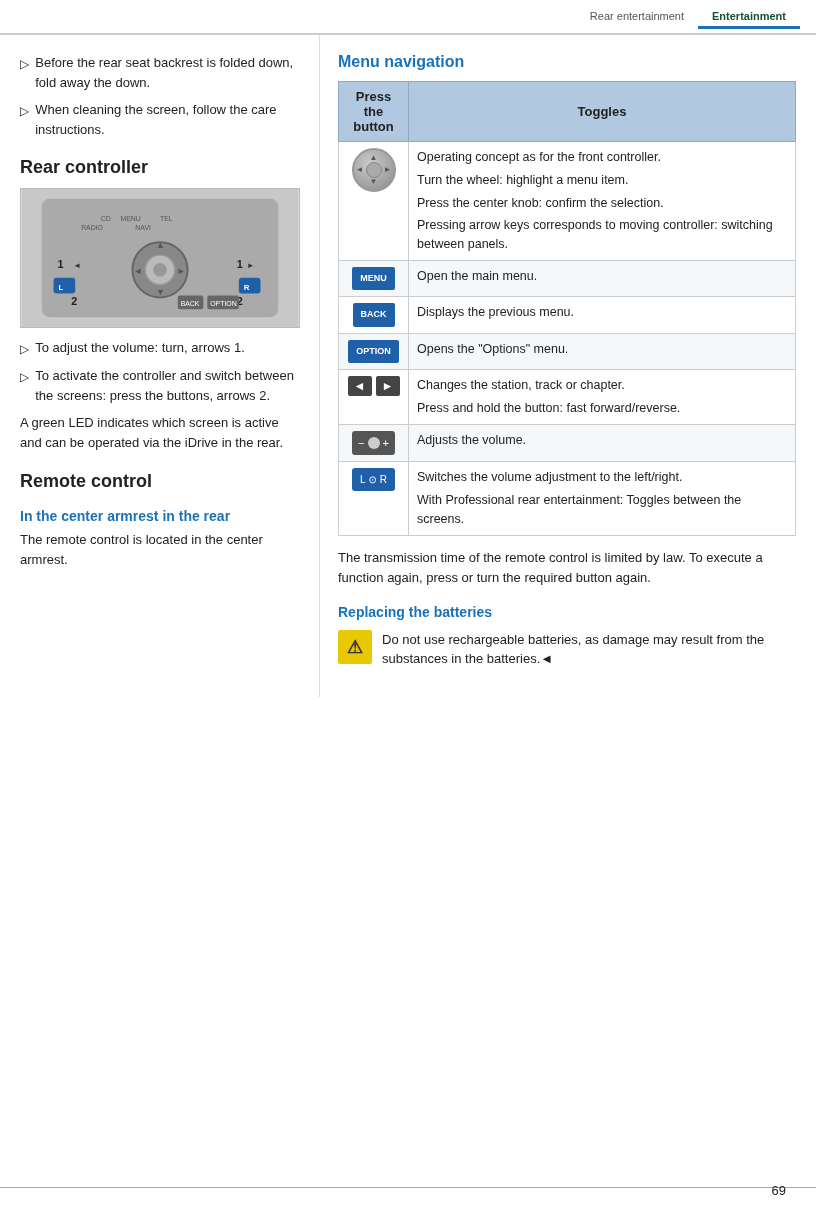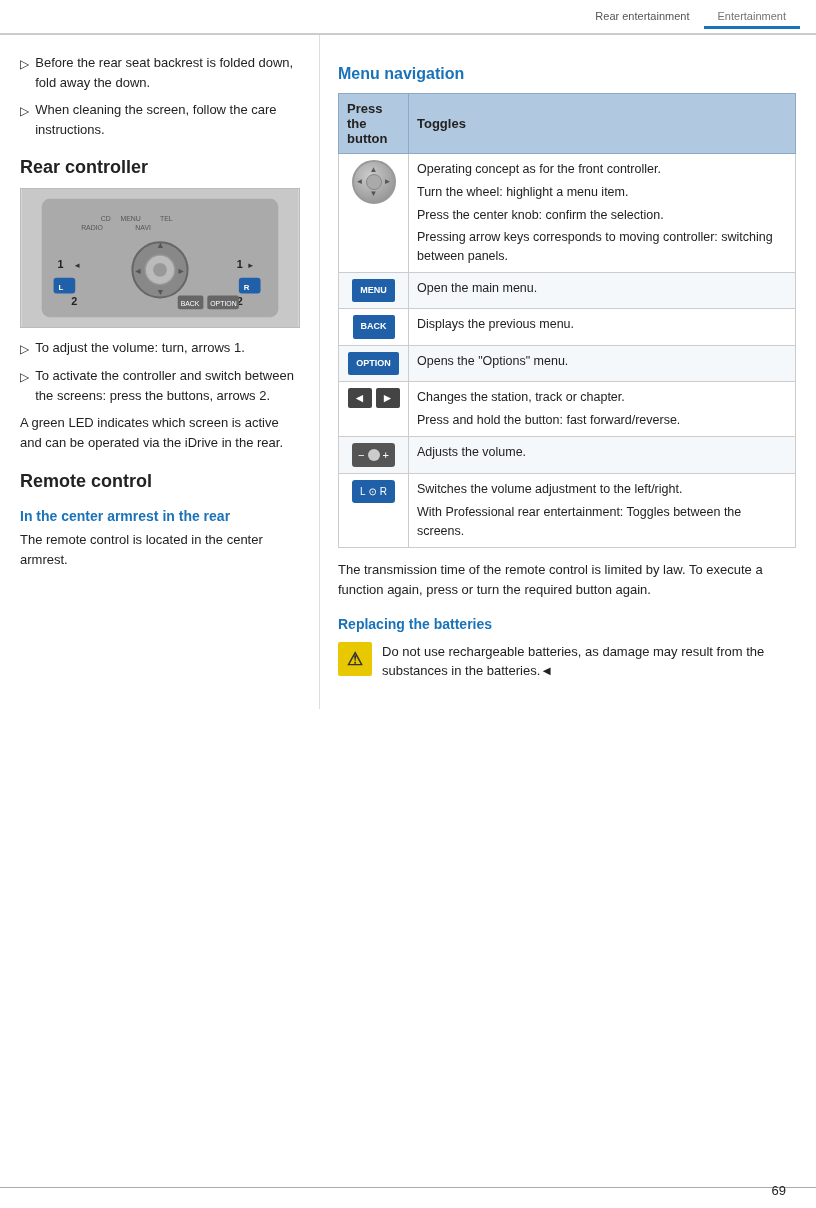--- a/index.html
+++ b/index.html
@@ -26,42 +26,42 @@
       display: flex;
       gap: 0;
     }
     .header-nav .nav-item {
       padding: 4px 14px;
       font-size: 11px;
       color: #555;
       text-align: center;
     }
     .header-nav .nav-item.active {
-      color: #737373;
-      font-weight: normal;
+      color: #14532d;
+      font-weight: bold;
       border-bottom: 3px solid #1a72b8;
     }
 
     
     .main-content {
       display: flex;
       padding: 0;
     }
 
     
     .left-col {
       width: 320px;
       padding: 18px 18px 18px 20px;
       border-right: 1px solid #ddd;
     }
 
     
     .right-col {
       flex: 1;
-      padding: 30px 20px 18px 18px;
+      padding: 18px 20px 18px 18px;
     }
 
     
     .section-heading {
       font-size: 18px;
       font-weight: bold;
       color: #222;
       margin-bottom: 10px;
       margin-top: 18px;
     }
@@ -128,21 +128,21 @@
 
     
     .nav-table {
       width: 100%;
       border-collapse: collapse;
       margin-bottom: 12px;
     }
     .nav-table th {
       background: #b0c8e0;
       padding: 7px 8px;
-      text-align: left;
+      text-align: center;
       font-size: 13px;
       font-weight: bold;
       border: 1px solid #8aaac8;
     }
     .nav-table td {
       padding: 6px 8px;
       border: 1px solid #ccc;
       vertical-align: top;
       font-size: 12.5px;
       line-height: 1.5;

